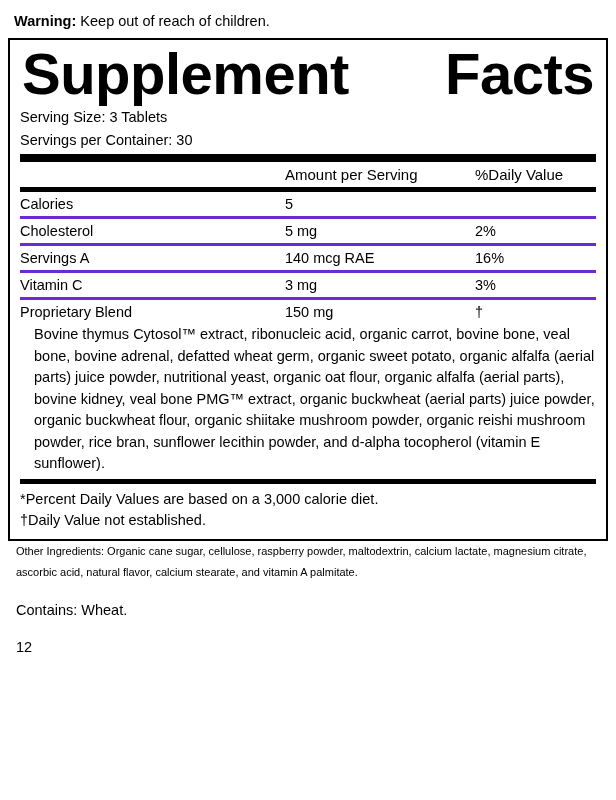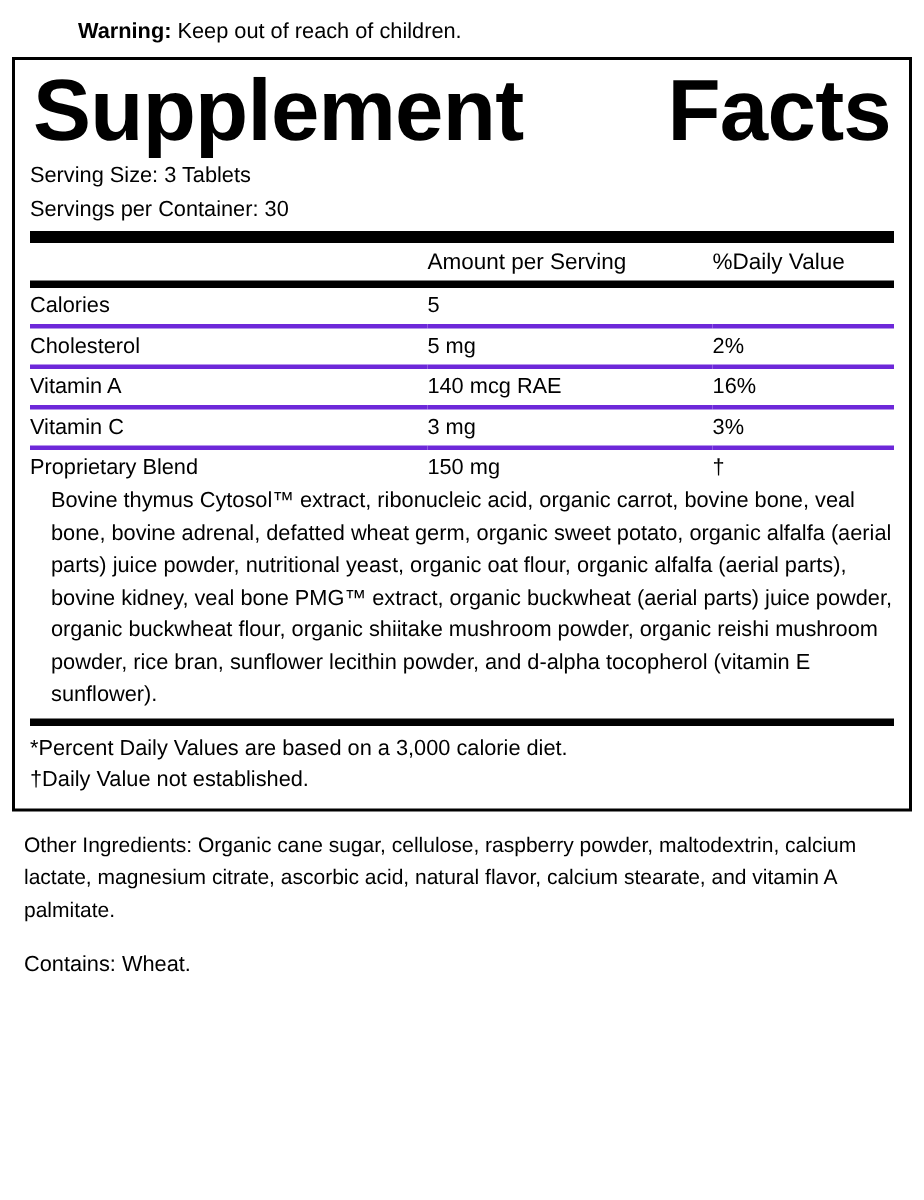--- a/index.html
+++ b/index.html
@@ -24,21 +24,20 @@
     box-sizing: border-box;
     padding: 10px 8px 0 8px;
   }
   .warning-line {
     font-size: 14.5px;
     line-height: 18px;
     margin: 2px 0 8px 6px;
   }
   .warning-line b {
     font-weight: bold;
-    margin-left: 38px;
   }
   .panel {
     border: 2px solid #000;
     box-sizing: border-box;
     width: 600px;
     margin: 0 auto;
     padding: 6px 10px 8px 10px;
   }
   .sf-title {
     font-size: 58px;
@@ -98,23 +97,23 @@
     line-height: 21.5px;
     padding: 0 0 4px 14px;
     margin: 0;
   }
   .footnotes {
     font-size: 14.5px;
     line-height: 21px;
     margin-top: 5px;
   }
   .other {
-    font-size: 14px;
+    font-size: 11px;
     line-height: 21.5px;
-    margin: 12px 8px 0 8px;
+    margin: 0 8px 0 8px;
   }
   .contains {
     font-size: 14.5px;
     line-height: 21px;
     margin: 16px 8px 0 8px;
   }
   .pagenum {
     font-size: 14.5px;
     margin: 18px 8px 0 8px;
   }
@@ -158,21 +157,21 @@
         <td class="col-name">Calories</td>
         <td class="col-amt">5</td>
         <td class="col-dv"></td>
       </tr>
       <tr class="bordered">
         <td class="col-name">Cholesterol</td>
         <td class="col-amt">5 mg</td>
         <td class="col-dv">2%</td>
       </tr>
       <tr class="bordered">
-        <td class="col-name">Vitamin A</td>
+        <td class="col-name">Servings A</td>
         <td class="col-amt">140 mcg RAE</td>
         <td class="col-dv">16%</td>
       </tr>
       <tr class="bordered">
         <td class="col-name">Vitamin C</td>
         <td class="col-amt">3 mg</td>
         <td class="col-dv">3%</td>
       </tr>
       <tr class="blend-row">
         <td class="col-name">Proprietary Blend</td>
@@ -188,14 +187,15 @@
 
     <div class="footnotes">*Percent Daily Values are based on a 3,000 calorie diet.</div>
     <div class="footnotes" style="margin-top:0;">†Daily Value not established.</div>
 
   </div>
 
   <div class="other">Other Ingredients: Organic cane sugar, cellulose, raspberry powder, maltodextrin, calcium lactate, magnesium citrate, ascorbic acid, natural flavor, calcium stearate, and vitamin A palmitate.</div>
 
   <div class="contains">Contains: Wheat.</div>
 
+  <div class="pagenum">12</div>
 
 </div>
 
 </body></html>

